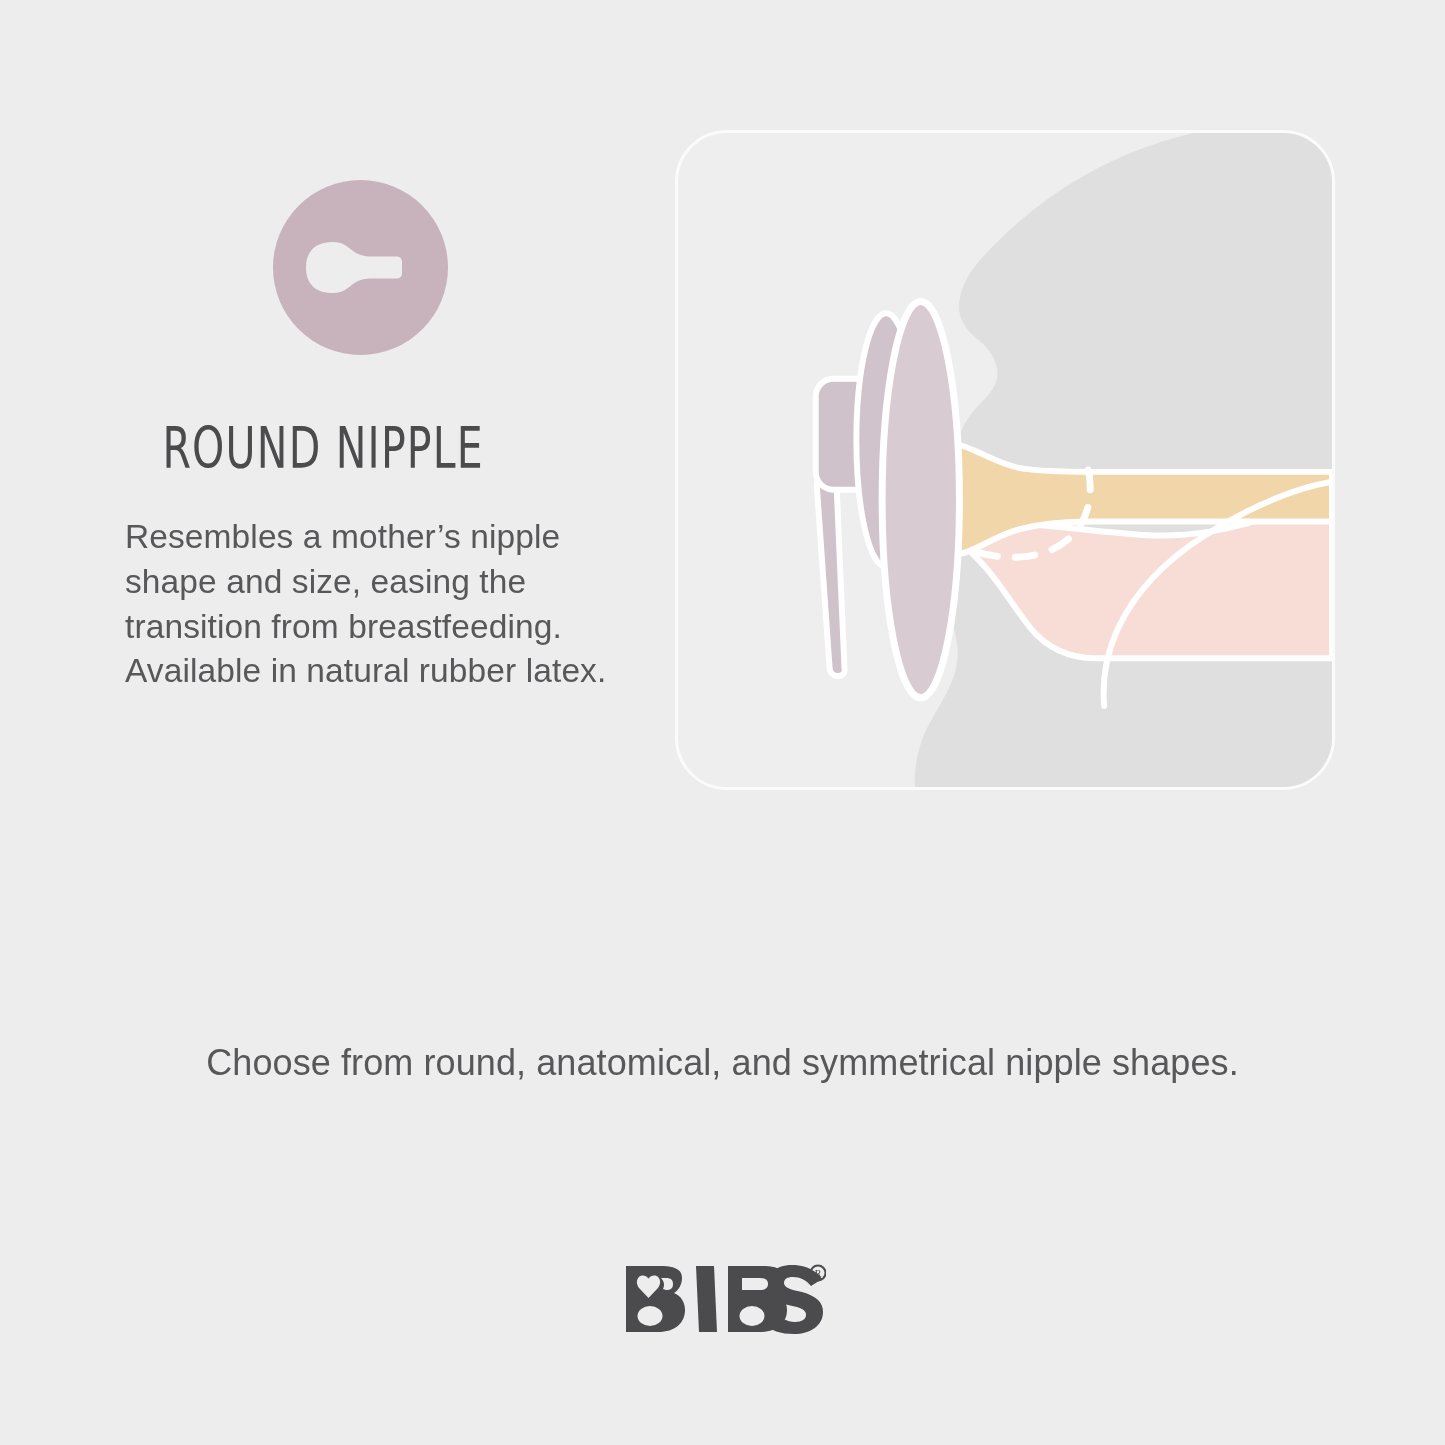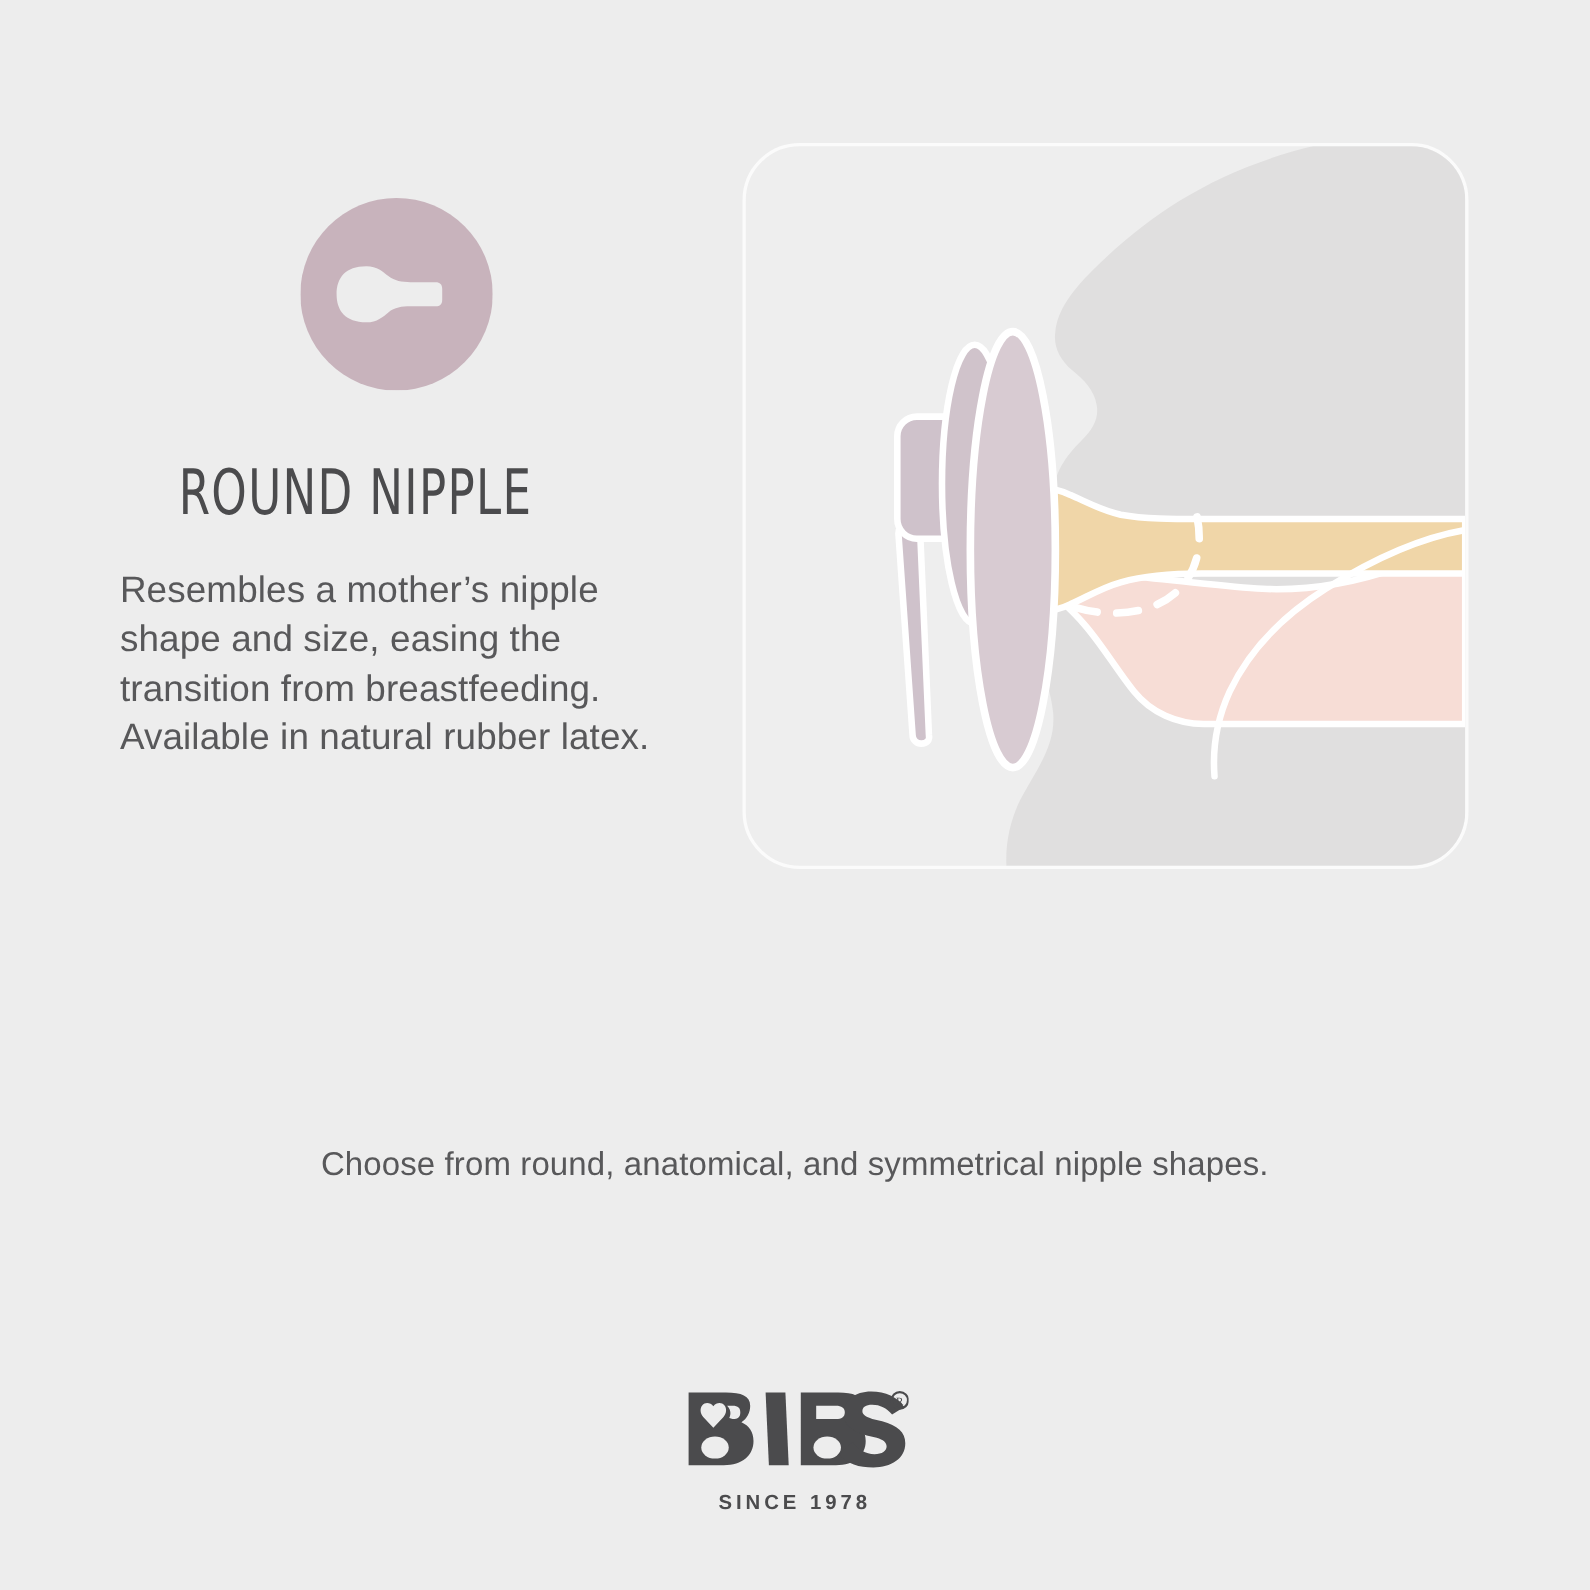--- a/index.html
+++ b/index.html
@@ -44,21 +44,21 @@
     letter-spacing: 1.5px;
     font-weight: 400;
     color: #4b4b4d;
     line-height: 1.05;
     transform: scaleX(0.80);
     transform-origin: left center;
     white-space: nowrap;
   }
 
   .feature-body {
-    margin: 36px 0 0 0;
+    margin: 36px 0 0 16px;
     padding-left: 109px;
     width: 510px;
     font-size: 33.5px;
     line-height: 1.34;
     color: #58585a;
     font-weight: 400;
     letter-spacing: 0.1px;
   }
 
   
@@ -93,21 +93,21 @@
     display: inline-block;
     transform: scaleX(0.82);
   }
 
   .fit-sub {
     position: absolute;
     left: 0;
     top: 1042px;
     width: 1445px;
     text-align: center;
-    font-size: 30px;
+    font-size: 36px;
     color: #58585a;
     font-weight: 400;
     letter-spacing: 0.1px;
   }
 
   
   .logo-block {
     position: absolute;
     left: 0;
     top: 1262px;
@@ -273,16 +273,15 @@
         <ellipse cx="132" cy="54" rx="12.5" ry="10" fill="#ededed"></ellipse>
 
         <path d="M46 16 L41 16 C44 19 45 23 43 27 L46 28 C51 28 53 26 53 22 C53 18 51 16 46 16 Z" fill="#ededed"></path>
 
         <g>
           <circle cx="198" cy="11" r="7.5" fill="none" stroke="#4b4b4d" stroke-width="2"></circle>
           <text x="198" y="15" font-family="Liberation Serif, serif" font-size="10" fill="#4b4b4d" text-anchor="middle">R</text>
         </g>
       </svg>
     </div>
-    <div class="logo-tag">SINCE 1978</div>
   </div>
 
 </div>
 
 </body></html>

